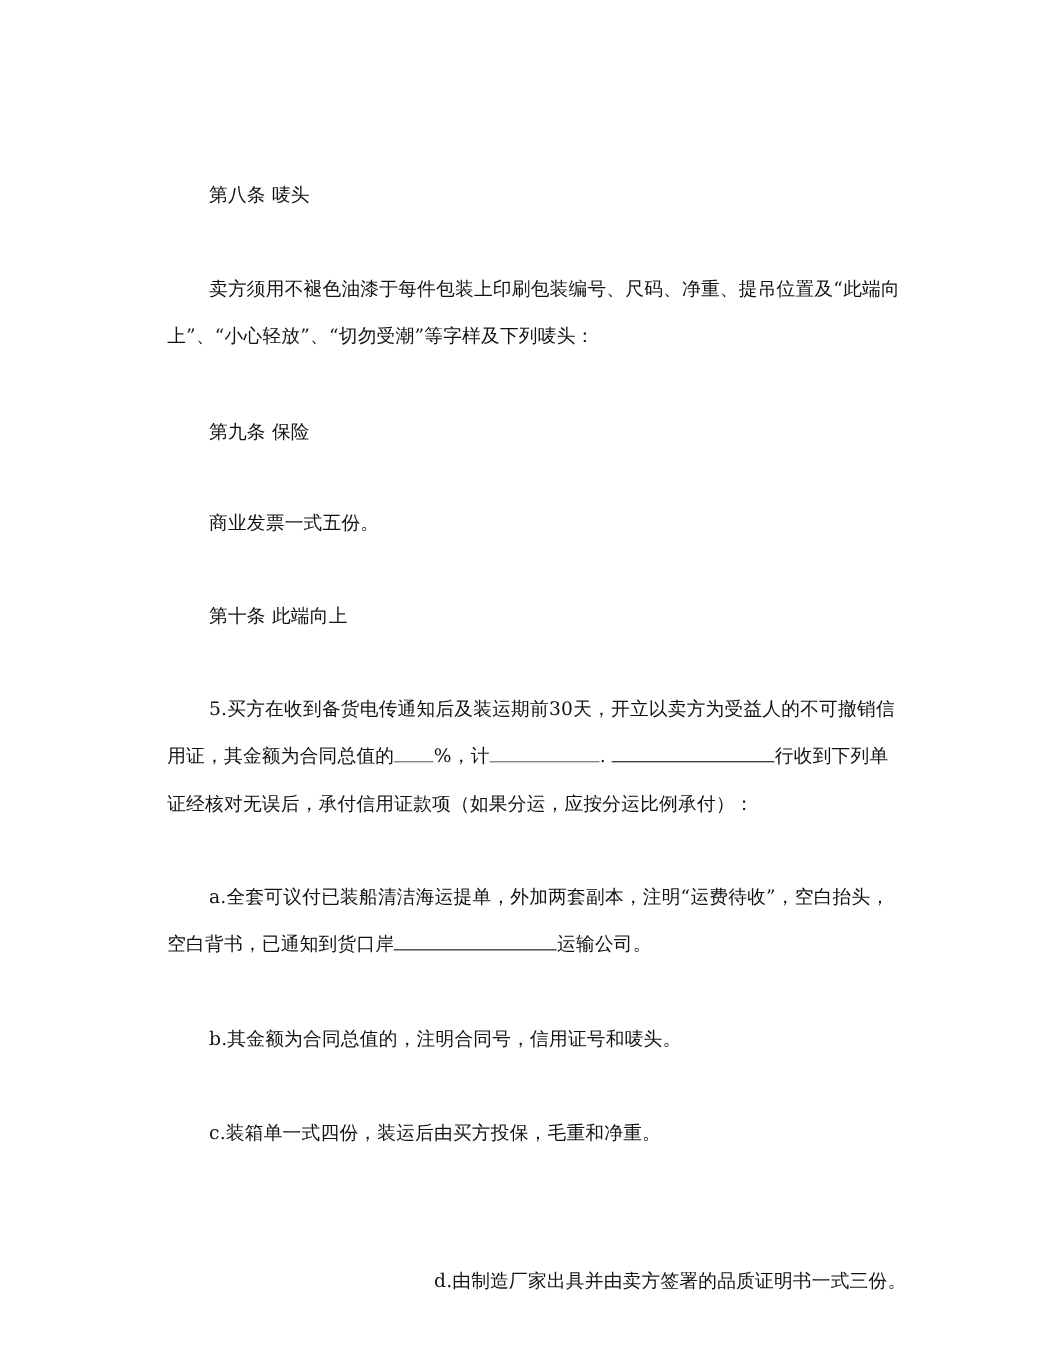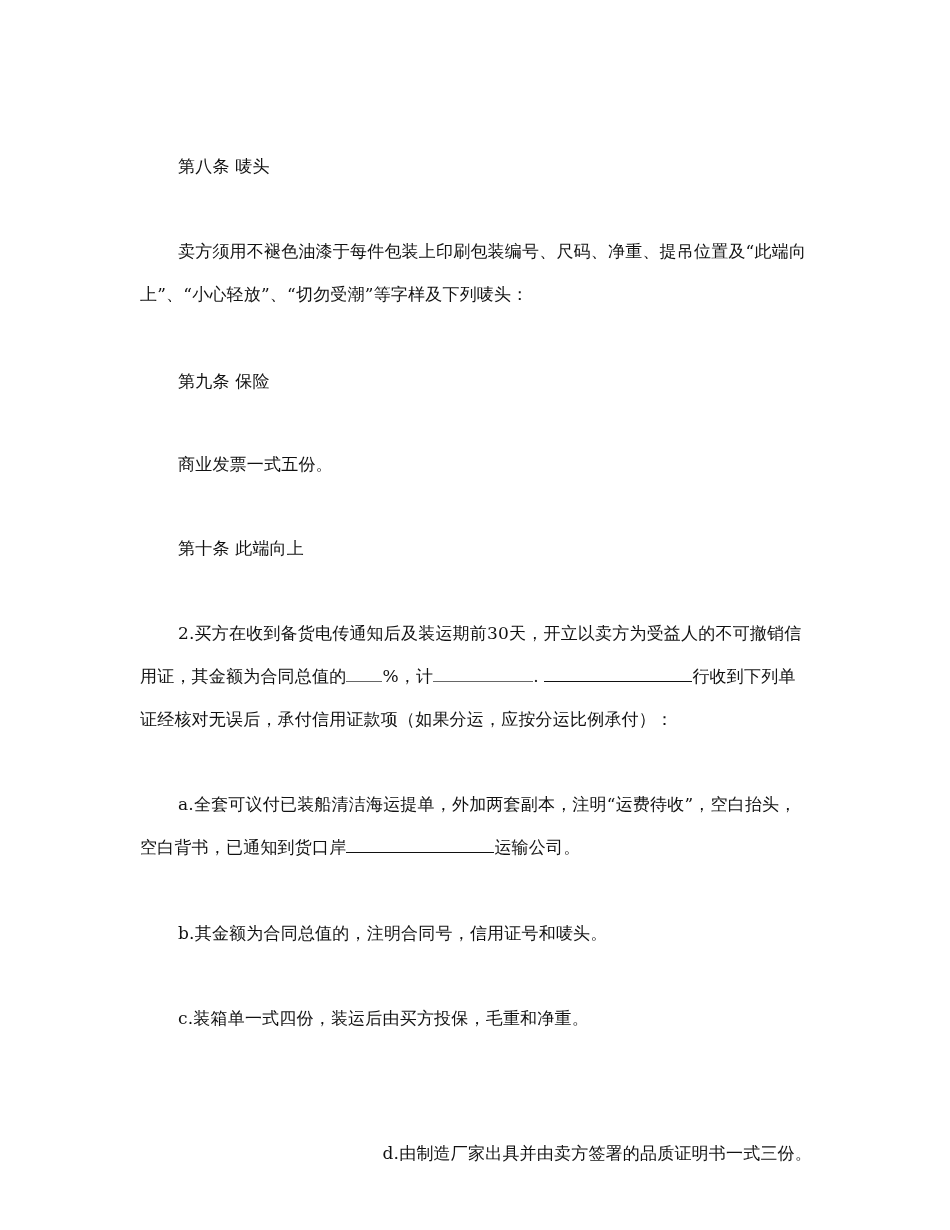--- a/index.html
+++ b/index.html
@@ -1,20 +1,20 @@
 <!DOCTYPE html>
 <html><head>
 <meta charset="utf-8">
 <style>
   html, body { margin: 0; padding: 0; background: #ffffff; }
   body { width: 950px; height: 1230px; position: relative; overflow: hidden;
          font-family: "DejaVu Serif", "Liberation Serif", serif; color: #111; }
   .page { position: absolute; left: 140px; top: 0; width: 672px; }
   .p { position: absolute; left: 0; width: 672px; font-size: 17px; line-height: 43px;
-       text-indent: 38px; margin: 0; letter-spacing: 0.2px; white-space: normal; }
+       text-indent: 38px; margin: 12px; letter-spacing: 0.2px; white-space: normal; }
   .blank { display: inline-block; border-bottom: 1px solid #111; height: 14px; vertical-align: baseline; }
   .blank.thin { border-bottom: 1px solid #666; }
   .b1 { width: 36px; }
   .b2 { width: 100px; }
   .b3 { width: 148px; border-bottom-width: 1.5px; }
   .b4 { width: 148px; border-bottom-width: 1.5px; }
 </style>
 </head>
 <body>
 
@@ -23,21 +23,21 @@
   <p class="p" style="top:145px;">第八条 唛头</p>
 
   <p class="p" style="top:230px;">卖方须用不褪色油漆于每件包装上印刷包装编号、尺码、净重、提吊位置及“此端向上”、“小心轻放”、“切勿受潮”等字样及下列唛头：</p>
 
   <p class="p" style="top:360px;">第九条 保险</p>
 
   <p class="p" style="top:443px;">商业发票一式五份。</p>
 
   <p class="p" style="top:527px;">第十条 此端向上</p>
 
-  <p class="p" style="top:612px;"><span>2.买方在收到备货电传通知后及装运期前30天，开立以卖方为受益人的不可撤销信用证，其金额为合同总值的</span><span class="blank thin b1"></span><span>%，计</span><span class="blank thin b2"></span><span>.</span> <span class="blank b3"></span><span>行收到下列单证经核对无误后，承付信用证款项（如果分运，应按分运比例承付）：</span></p>
+  <p class="p" style="top:612px;"><span>5.买方在收到备货电传通知后及装运期前30天，开立以卖方为受益人的不可撤销信用证，其金额为合同总值的</span><span class="blank thin b1"></span><span>%，计</span><span class="blank thin b2"></span><span>.</span> <span class="blank b3"></span><span>行收到下列单证经核对无误后，承付信用证款项（如果分运，应按分运比例承付）：</span></p>
 
   <p class="p" style="top:783px;"><span>a.全套可议付已装船清洁海运提单，外加两套副本，注明“运费待收”，空白抬头，空白背书，已通知到货口岸</span><span class="blank b4"></span><span>运输公司。</span></p>
 
   <p class="p" style="top:912px;">b.其金额为合同总值的，注明合同号，信用证号和唛头。</p>
 
   <p class="p" style="top:997px;">c.装箱单一式四份，装运后由买方投保，毛重和净重。</p>
 
   <p class="p" style="top:1132px;text-align:right;">d.由制造厂家出具并由卖方签署的品质证明书一式三份。</p>
 
 </div>

